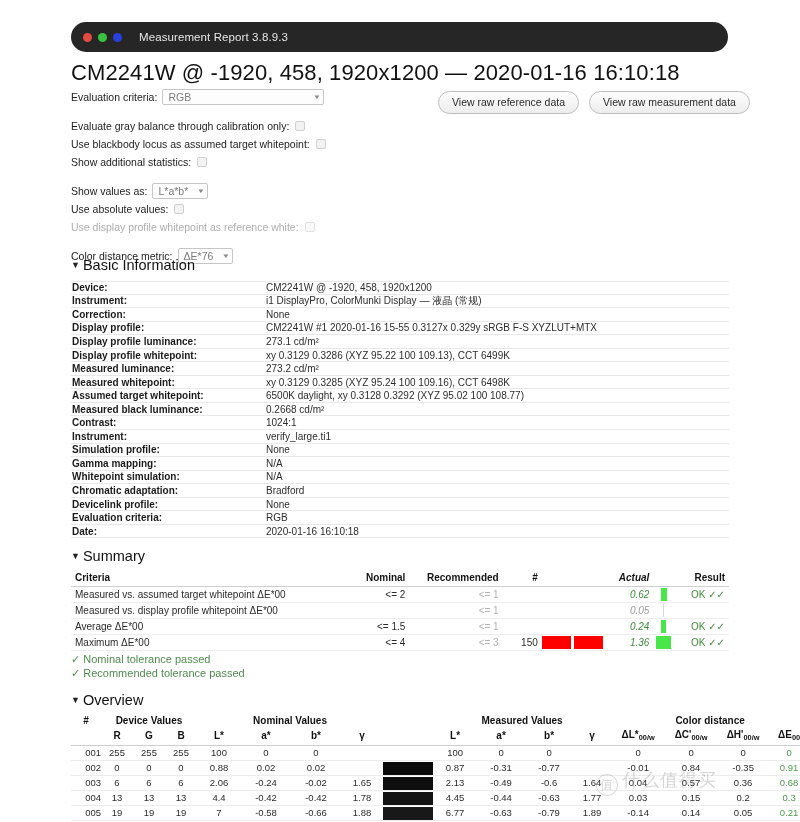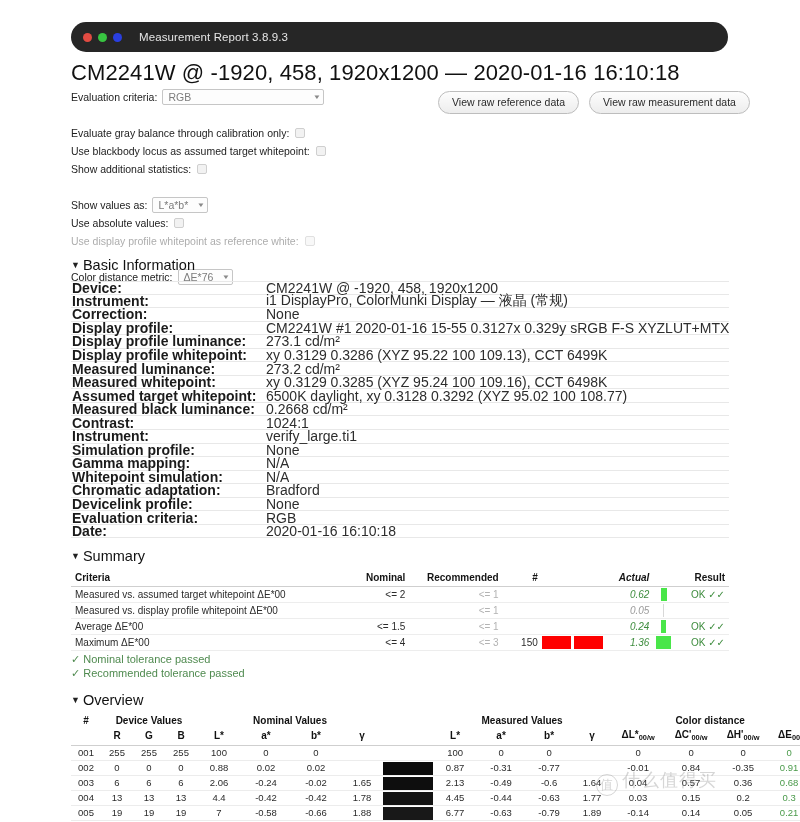--- a/index.html
+++ b/index.html
@@ -32,21 +32,21 @@
 
   
   .doc-title {
     position: absolute; left: 71px; top: 60px;
     font-size: 22px; color: #111; letter-spacing: .1px;
   }
 
   
   .opts { position: absolute; left: 71px; top: 88px; width: 360px; font-size: 10.5px; color:#222; }
   .opt-row { display: flex; align-items: center; height: 17px; margin-bottom: 1px; white-space: nowrap; }
-  .opt-row.gap { margin-top: 19px; }
+  .opt-row.gap { margin-top: 12px; }
   .opt-label { color: #222; }
   .opt-label.dim { color: #adadad; }
   .select {
     display: inline-flex; align-items: center; justify-content: space-between;
     border: 1px solid #c6c6c6; background: #fdfdfd; border-radius: 2px;
     height: 16px; padding: 0 3px 0 5px; margin-left: 5px; color:#7c7c7c; font-size:10.5px;
   }
   .select .caret { font-size: 6px; color:#8a8a8a; margin-left: 10px; transform: scaleX(1.4); }
   .select-wide { width: 162px; }
   .cbx {
@@ -63,21 +63,21 @@
     background: linear-gradient(180deg,#fdfdfd 0%,#ededed 100%);
     font-size: 10.5px; color: #2b2b2b; padding: 4px 13px 5px;
     white-space: nowrap;
   }
 
   
   .sect { position: absolute; font-size: 14.5px; color:#111; }
   .sect .tri { font-size: 9px; vertical-align: 2px; margin-right: 3px; color:#222; }
 
   
-  .kv { position: absolute; left: 71px; top: 281px; width: 658px; font-size: 14px; }
+  .kv { position: absolute; left: 71px; top: 281px; width: 658px; font-size: 10px; }
   .kv-row { display: flex; height: 13.55px; align-items: center; border-bottom: 1px solid #e8e8e8; }
   .kv-row:first-child { border-top: 1px solid #e8e8e8; }
   .kv-k { width: 195px; font-weight: bold; color:#1b1b1b; padding-left: 1px; }
   .kv-v { color:#2d2d2d; white-space: nowrap; overflow: hidden; }
 
   
   .sum { position: absolute; left: 71px; top: 570px; width: 658px; font-size: 10px; }
   .sum table { border-collapse: collapse; width: 100%; }
   .sum th { font-weight: bold; font-size: 10px; text-align: right; padding: 2px 4px 3px; border-bottom: 1px solid #cfcfcf; color:#141414; }
   .sum th.l { text-align: left; }
@@ -101,21 +101,21 @@
   .notes { position: absolute; left: 71px; top: 653px; font-size: 11px; color: #4f8a4f; line-height: 13.5px; }
 
   
   .ovw { position: absolute; left: 71px; top: 714px; width: 658px; font-size: 9.5px; }
   .ovw table { border-collapse: collapse; width: 100%; table-layout: fixed; }
   .ovw th, .ovw td { text-align: center; padding: 1px 0 2px; height: 13px; }
   .grp-hdr th { font-weight: bold; font-size: 10px; color:#111; padding-bottom: 2px; }
   .col-hdr th { font-weight: bold; font-size: 10px; color:#111; border-bottom: 1px solid #cfcfcf; padding-bottom: 3px; }
   .ovw tbody td { border-bottom: 1px solid #ececec; color:#2b2b2b; font-size:9.5px; }
   .ovw td.de { color:#4a9a4a; }
-  .ovw td.idx { color:#2b2b2b; }
+  .ovw td.idx { color:#2b2b2b;text-align:right; }
   .sw { padding: 0 !important; border-bottom: 1px solid #ececec; }
   .sw-in { height: 13px; width: 100%; }
   .ovw .hdr-sub { font-size: 7.4px; }
 
   
   .wm {
     position: absolute; left: 596px; top: 768px;
     font-size: 18px; color: rgba(120,120,120,.30);
     letter-spacing: 1px; white-space: nowrap; pointer-events: none;
     font-family: "DejaVu Sans", sans-serif;

